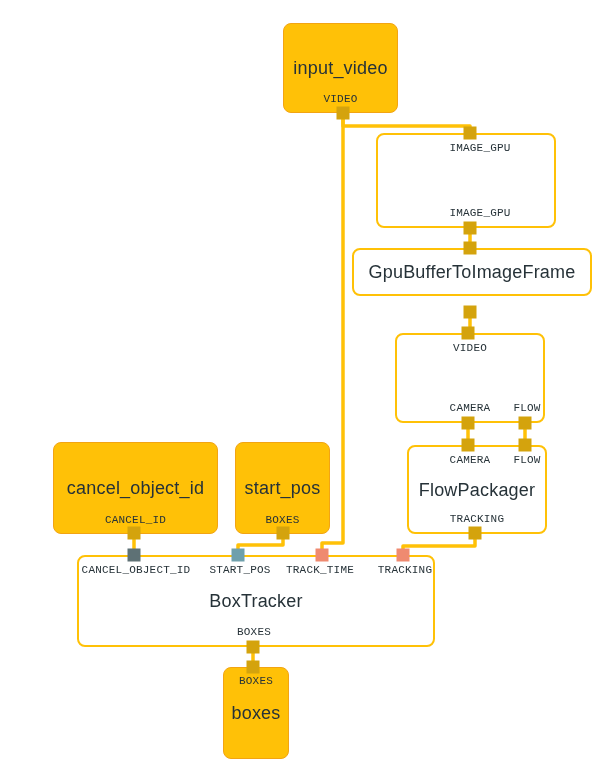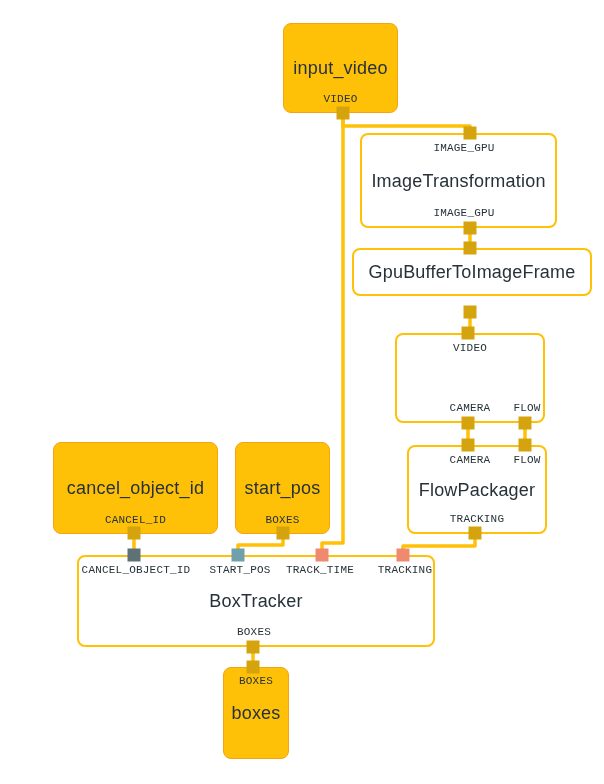--- a/index.html
+++ b/index.html
@@ -41,23 +41,22 @@
       <polyline points="134,531 134,557" fill="none" stroke="#FFC107" stroke-width="3.5" stroke-linejoin="round"></polyline>
       <polyline points="283,531 283,545 238,545 238,557" fill="none" stroke="#FFC107" stroke-width="3.5" stroke-linejoin="round"></polyline>
       <polyline points="253,645 253,669" fill="none" stroke="#FFC107" stroke-width="3.5" stroke-linejoin="round"></polyline>
     </svg>
 
   <div class="node stream" style="left:283px;top:23px;width:115px;height:90px;">
     <div class="title">input_video</div>
     <div class="plabel bottom" style="left:50%;">VIDEO</div>
   </div>
 
-  <div class="node calc" style="left:360px;top:133px;width:197px;height:95px;">
+  <div class="node calc" style="left:376px;top:133px;width:180px;height:95px;">
     <div class="plabel top" style="left:102px;">IMAGE_GPU</div>
-    <div class="title">ImageTransformation</div>
     <div class="plabel bottom" style="left:102px;">IMAGE_GPU</div>
   </div>
 
   <div class="node calc" style="left:352px;top:248px;width:240px;height:48px;">
     <div class="title">GpuBufferToImageFrame</div>
   </div>
 
   <div class="node calc" style="left:395px;top:333px;width:150px;height:90px;">
     <div class="plabel top" style="left:73px;">VIDEO</div>
     <div class="plabel bottom" style="left:73px;">CAMERA</div>

